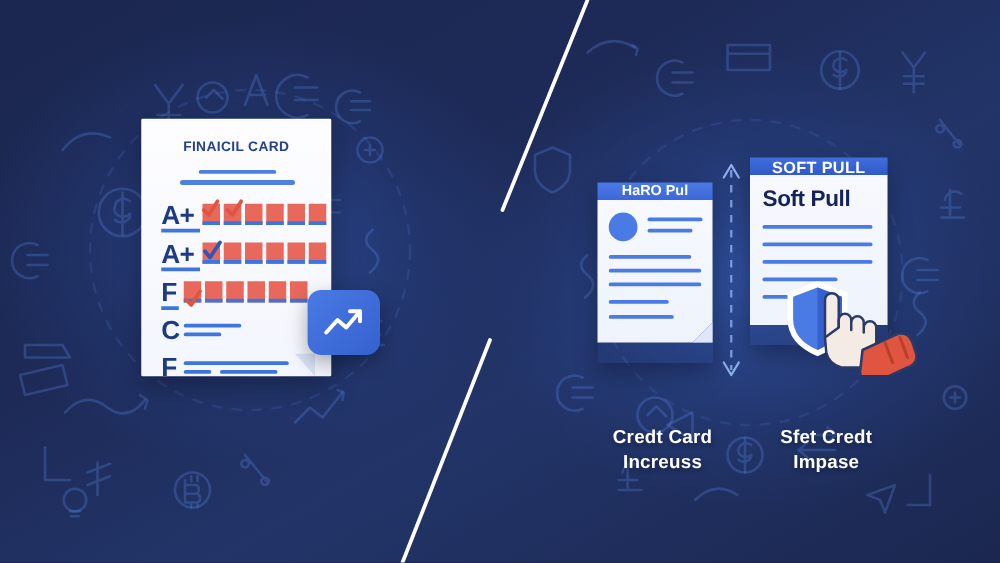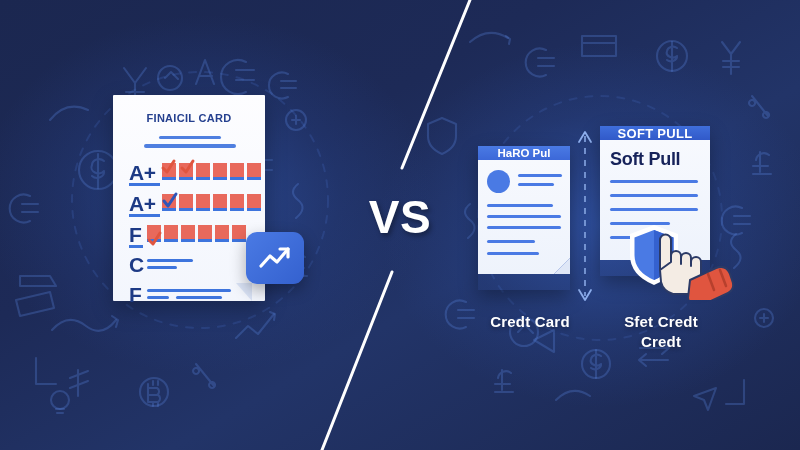--- a/index.html
+++ b/index.html
@@ -108,20 +108,21 @@
   .shield-wrap{position:absolute;left:626px;top:222px;width:56px;height:66px;}
   .hand-wrap{position:absolute;left:650px;top:228px;width:92px;height:72px;}
 
   .dashed-axis{position:absolute;left:572px;top:126px;width:26px;height:180px;}
 
   
   .caption{
     position:absolute;color:#ffffff;font-weight:bold;font-size:15px;
     text-align:center;line-height:20px;letter-spacing:0.2px;
     text-shadow:0 2px 4px rgba(0,0,0,0.35);
+    margin-top:28px;
   }
   .cap-left{left:470px;top:312px;width:120px;}
   .cap-right{left:596px;top:312px;width:130px;}
 </style>
 </head>
 <body>
 
 <div id="stage">
 
   <div class="doodles">
@@ -233,21 +234,20 @@
     </svg>
   </div>
 
   <div class="divider">
     <svg width="800" height="450" viewBox="0 0 800 450" aria-hidden="true">
       <line x1="470" y1="0" x2="402" y2="168" stroke="#ffffff" stroke-width="3" stroke-linecap="round"></line>
       <line x1="392" y1="272" x2="322" y2="450" stroke="#ffffff" stroke-width="3" stroke-linecap="round"></line>
     </svg>
   </div>
 
-  <div class="vs">VS</div>
 
   <div class="fin-card">
     <div class="fin-title">FINAICIL CARD</div>
     <div class="fin-rule r1"></div>
     <div class="fin-rule r2"></div>
 
     <div class="grade-row" style="top:68px;">
       <div class="grade-letter">A+</div>
       <div class="boxes">
         <div class="bx"></div>
@@ -379,19 +379,20 @@
 
         <path d="M40 52 L66 40 q10 -4 14 6 l2 6 q4 10 -6 14 L50 78 q-10 2 -12 -8 z" fill="#e0553f"></path>
         <path d="M58 46 L64 62" stroke="#b7402d" stroke-width="2.5"></path>
         <path d="M70 42 L76 58" stroke="#b7402d" stroke-width="2.5"></path>
       </g>
     </svg>
   </div>
 
   <div class="caption cap-left">
     <div>Credt Card</div>
+    <div>Increuss</div>
   </div>
   <div class="caption cap-right">
     <div>Sfet Credt</div>
-    <div>Credt</div>
+    <div>Impase</div>
   </div>
 
 </div>
 
 </body></html>

